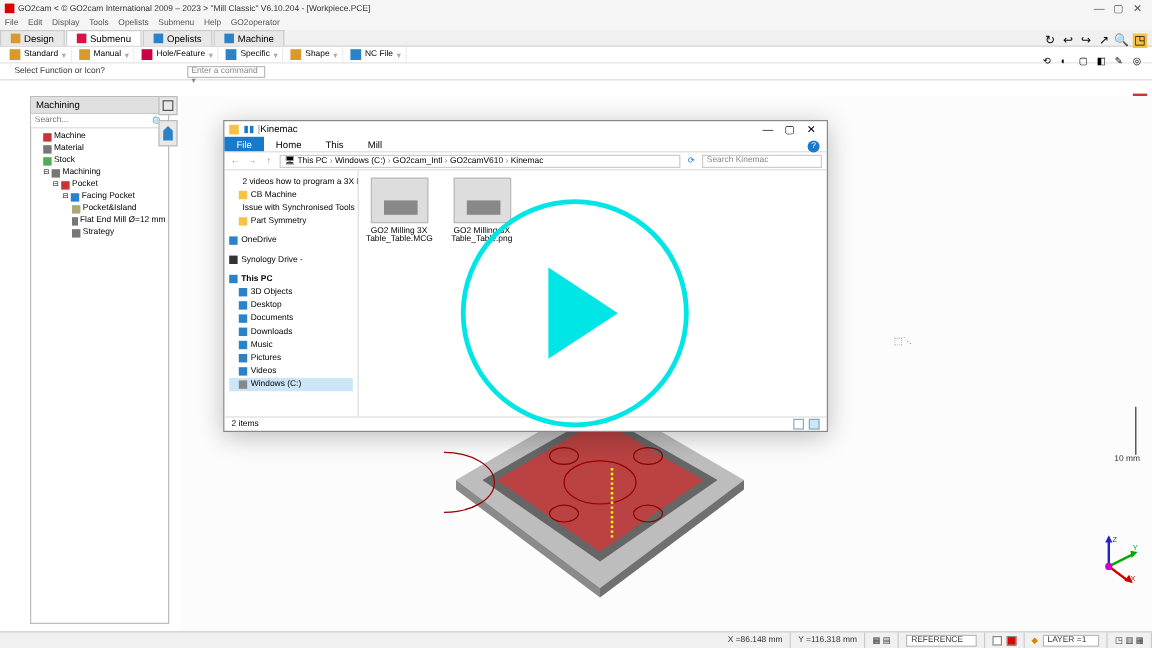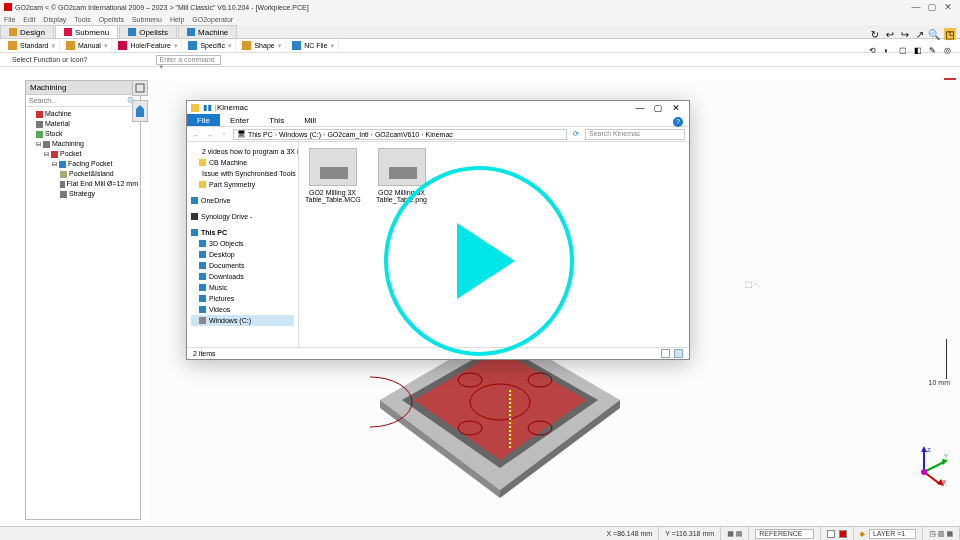--- a/index.html
+++ b/index.html
@@ -312,21 +312,21 @@
     <div class="eicon"></div>
     <span style="margin-right:3px;color:#1979ca">▮▮</span>
     <span style="color:#888">| </span>
     <div class="etitle">Kinemac</div>
     <div class="wc">—</div>
     <div class="wc">▢</div>
     <div class="wc">✕</div>
   </div>
   <div class="etabs" id="etabs">
       <div class="etab file">File</div>
-      <div class="etab">Enter</div>
+      <div class="etab">Home</div>
       <div class="etab">This</div>
       <div class="etab">Mill</div>
     </div>
   <div class="qicon">?</div>
   <div class="eaddr">
     <div class="navbtn">←</div>
     <div class="navbtn">→</div>
     <div class="navbtn">↑</div>
     <div class="path" id="epath">
         <span>🖥</span>

